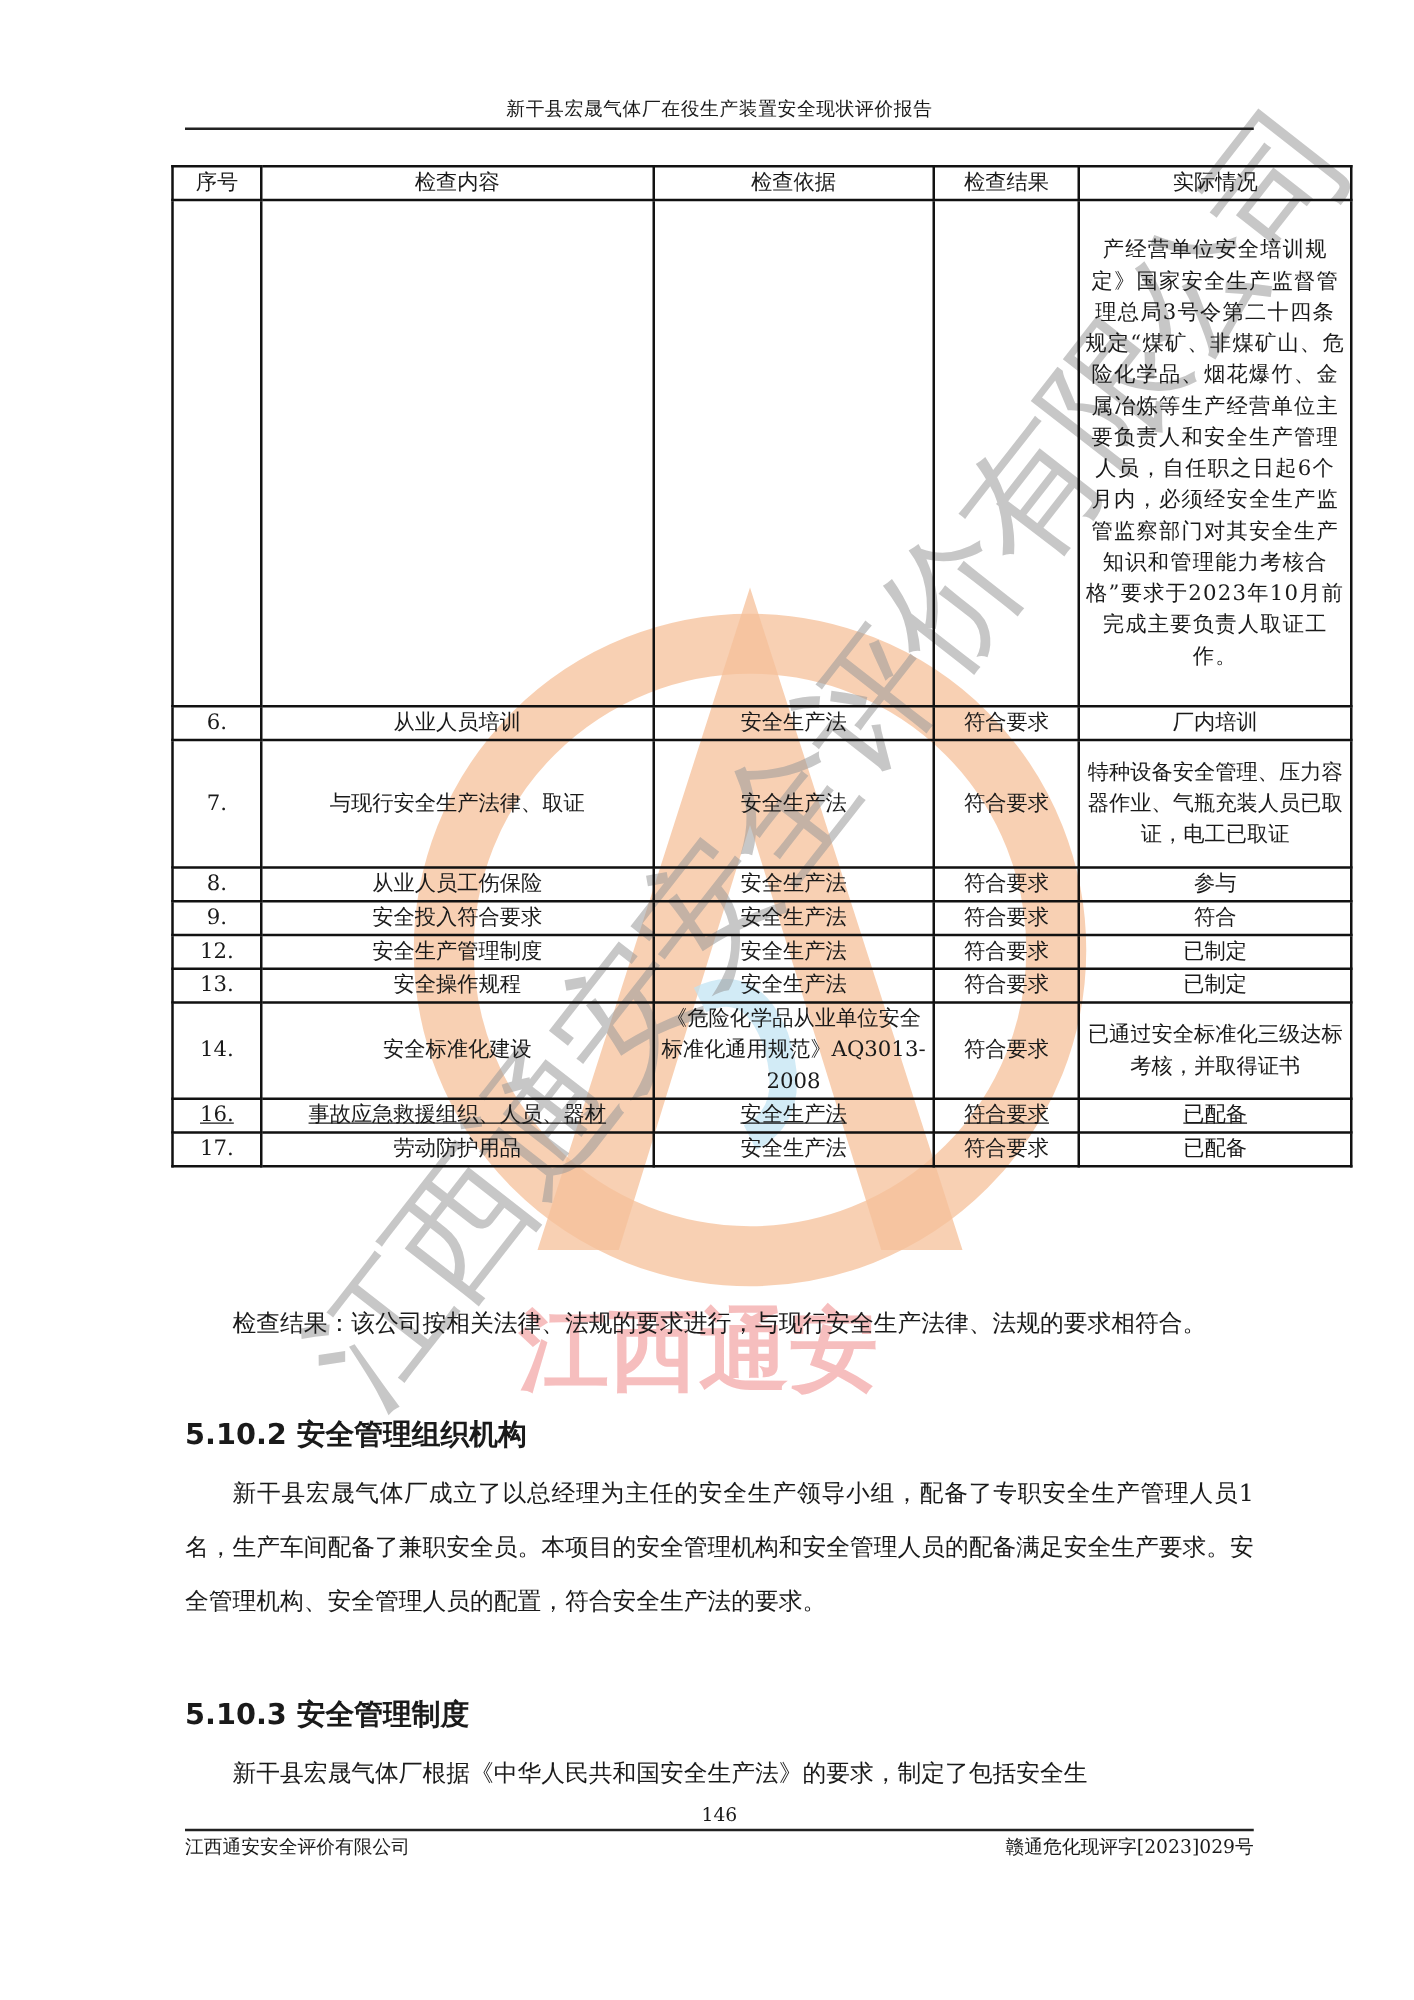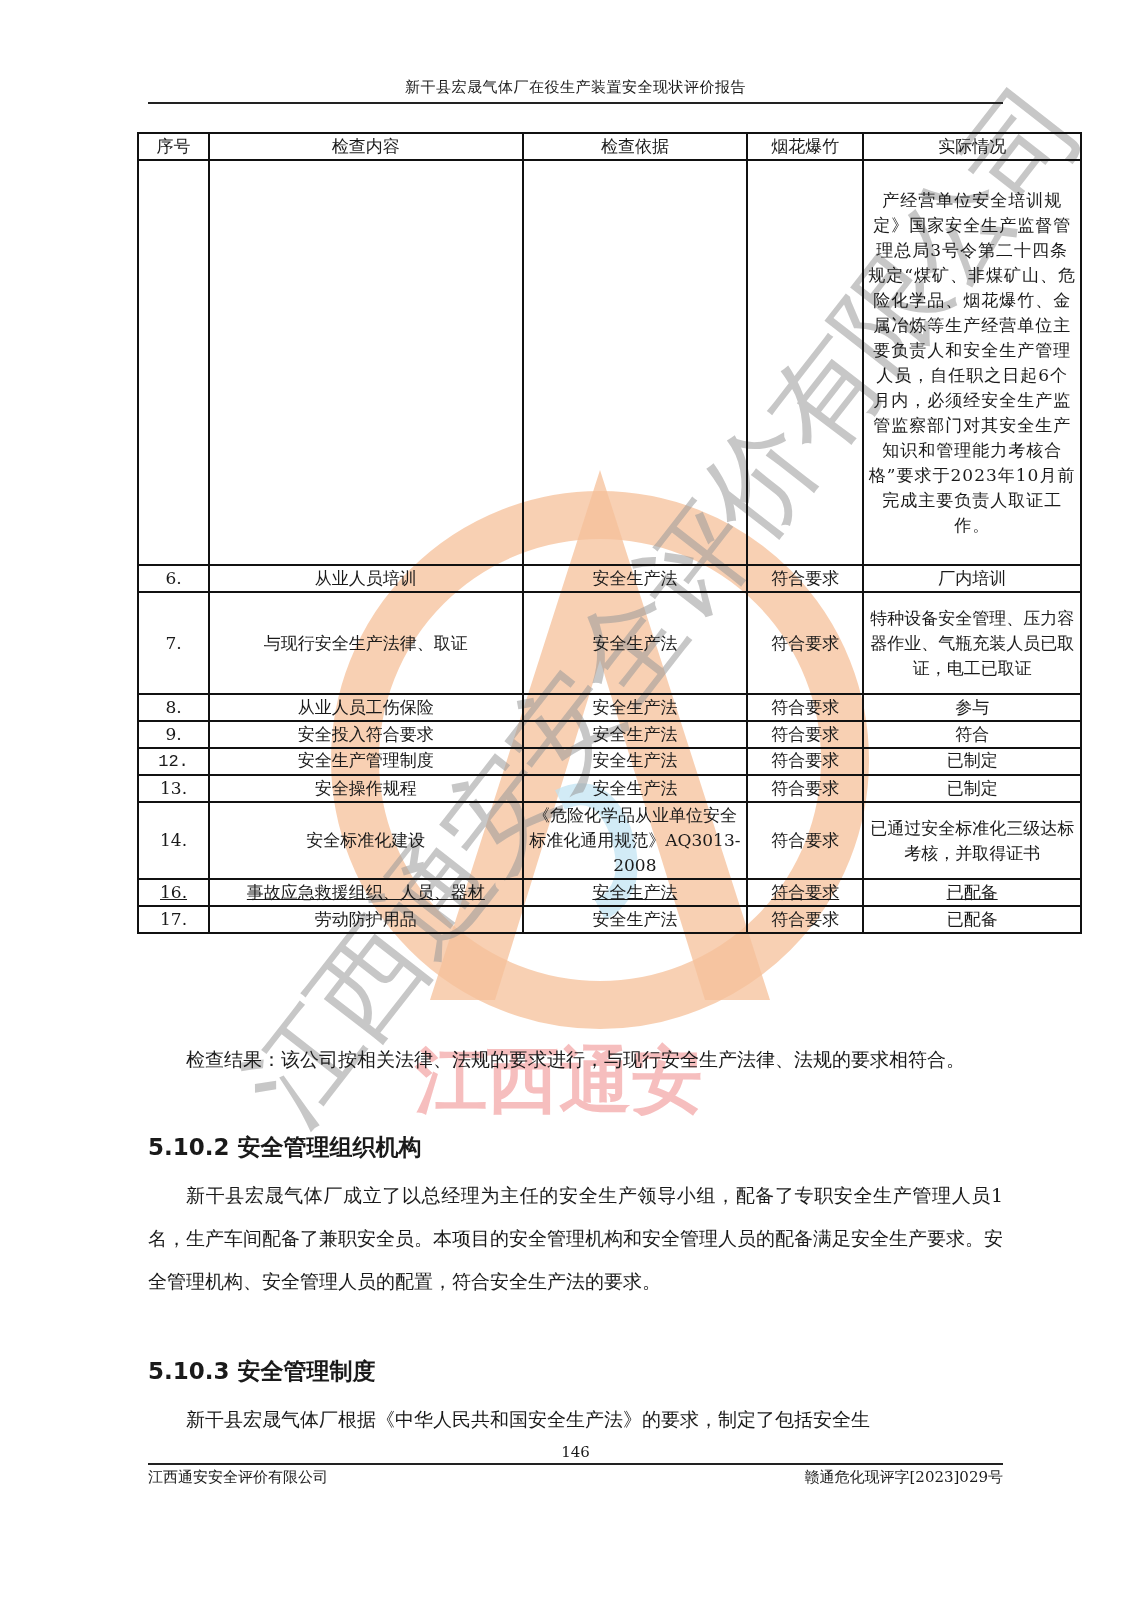--- a/index.html
+++ b/index.html
@@ -46,21 +46,21 @@
       <col class="c2">
       <col class="c3">
       <col class="c4">
       <col class="c5">
     </colgroup>
   <thead>
     <tr>
       <th>序号</th>
       <th>检查内容</th>
       <th>检查依据</th>
-      <th>烟花爆竹</th>
+      <th>检查结果</th>
       <th>实际情况</th>
     </tr>
   </thead>
   <tbody>
     <tr style="height:405px;margin-left:44px;">
       <td></td>
       <td></td>
       <td></td>
       <td></td>
       <td class="long">产经营单位安全培训规定》国家安全生产监督管理总局3号令第二十四条规定“煤矿、非煤矿山、危险化学品、烟花爆竹、金属冶炼等生产经营单位主要负责人和安全生产管理人员，自任职之日起6个月内，必须经安全生产监管监察部门对其安全生产知识和管理能力考核合格”要求于2023年10月前完成主要负责人取证工作。</td>
@@ -86,21 +86,21 @@
       <td>符合要求</td>
       <td>参与</td>
     </tr>
     <tr style="height:26px;">
       <td>9.</td>
       <td>安全投入符合要求</td>
       <td>安全生产法</td>
       <td>符合要求</td>
       <td>符合</td>
     </tr>
-    <tr style="height:26px;font-family:Liberation Mono, monospace;">
+    <tr style="height:26px;">
       <td>12.</td>
       <td>安全生产管理制度</td>
       <td>安全生产法</td>
       <td>符合要求</td>
       <td>已制定</td>
     </tr>
     <tr style="height:26px;">
       <td>13.</td>
       <td>安全操作规程</td>
       <td>安全生产法</td>

